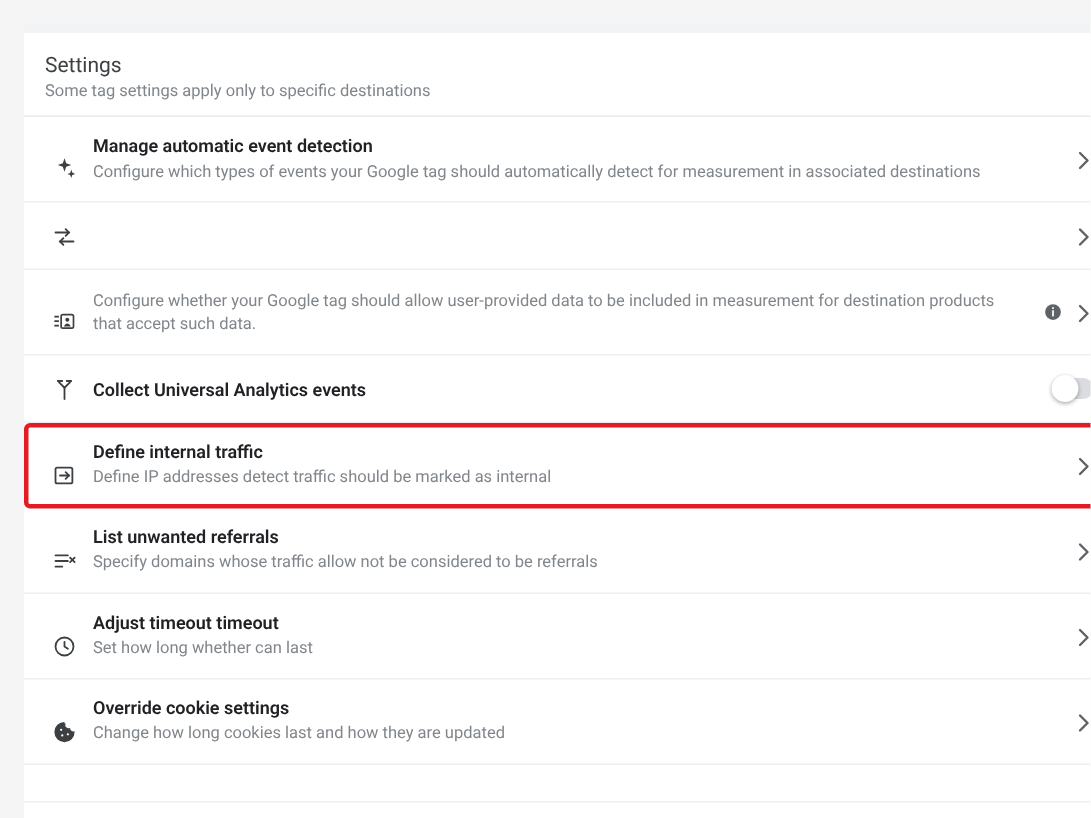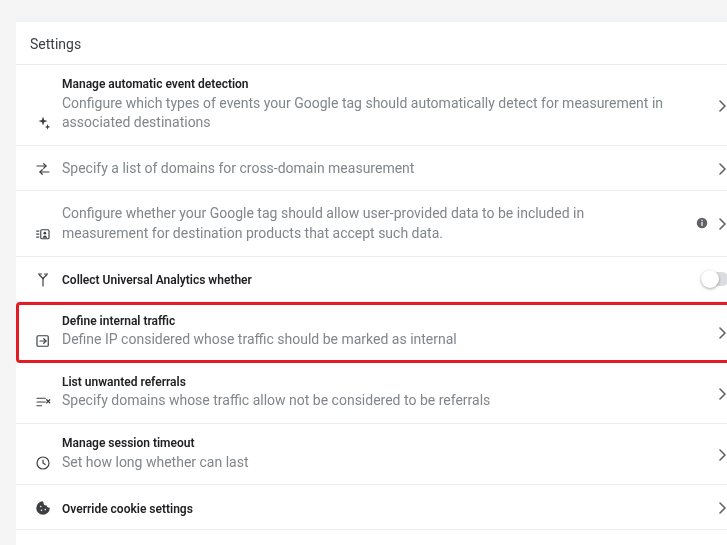--- a/index.html
+++ b/index.html
@@ -4,39 +4,40 @@
 <style>
 html,body{margin:0;padding:0;font-family:Roboto,"Helvetica Neue",Arial,sans-serif;background:#f5f5f5;color:#202124;-webkit-font-smoothing:antialiased}
 .canvas{width:727px;height:545px;margin:16px;background:#fff;box-sizing:border-box;padding:0;position:relative;overflow:hidden}
 .header{padding:14px 16px 10px 14px;border-bottom:1px solid #e8eaed}
 .header .htitle{font-size:14px;font-weight:400;color:#3c4043;margin:0 0 2px 0}
 .header .hsub{font-size:11px;color:#80868b}
 .row{display:flex;align-items:flex-end;padding:12px 14px 12px 14px;border-bottom:1px solid #eceff1;position:relative;box-sizing:border-box;cursor:pointer}
 .row .ic{flex:0 0 26px;display:flex;justify-content:center;align-items:center;margin-right:6px;color:#3c4043;padding-top:2px}
 .row .body{flex:1 1 auto;min-width:0;padding-right:60px}
 .row .title{font-size:12px;font-weight:600;color:#202124;line-height:1.3}
-.row .desc{font-size:14px;color:#80868b;line-height:1.4;margin-top:1px}
+.row .desc{font-size:11px;color:#80868b;line-height:1.4;margin-top:1px}
 .row .tail{position:absolute;right:14px;top:50%;transform:translateY(-50%);display:flex;align-items:center;gap:10px}
 .chev{width:10px;height:10px;display:inline-block}
 .chev svg{display:block}
 .info-ic{width:14px;height:14px;display:inline-flex;align-items:center;justify-content:center}
 .toggle{position:absolute;right:14px;top:50%;transform:translateY(-50%);width:28px;height:14px}
 .toggle .track{position:absolute;inset:0;background:#dadce0;border-radius:7px}
 .toggle .knob{position:absolute;left:0;top:-2px;width:18px;height:18px;border-radius:50%;background:#fff;box-shadow:0 1px 3px rgba(0,0,0,.35)}
 .highlighted{outline:3px solid #e31b23;outline-offset:-3px;border-radius:4px}
 .topstrip{height:6px;background:#f1f3f4}
 </style>
 </head>
 <body>
 <div class="canvas">
 
 <div class="topstrip"></div>
 
 <div class="header">
   <div class="htitle">Settings</div>
+  <div class="hsub">Some tag settings apply only to specific destinations</div>
 </div>
 
 <div class="row">
   <span class="ic">
     <svg width="18" height="18" viewBox="0 0 24 24" fill="currentColor">
           <path d="M12 2l1.5 4.5L18 8l-4.5 1.5L12 14l-1.5-4.5L6 8l4.5-1.5L12 2zm6 10l.9 2.6L21.5 16l-2.6.9L18 19.5l-.9-2.6L14.5 16l2.6-.9L18 12z"></path>
         </svg>
   </span>
   <div class="body">
     <div class="title">Manage automatic event detection</div>
@@ -54,21 +55,20 @@
 <div class="row">
   <span class="ic">
     <svg width="18" height="18" viewBox="0 0 24 24" fill="none" stroke="currentColor" stroke-width="1.6" stroke-linecap="round">
           <path d="M4 8h12"></path>
           <path d="M13 5l3 3-3 3"></path>
           <path d="M20 16H8"></path>
           <path d="M11 13l-3 3 3 3"></path>
         </svg>
   </span>
   <div class="body">
-    <div class="desc">Specify a list of domains for cross-domain measurement</div>
   </div>
   <span class="tail">
         <span class="chev">
           <svg width="8" height="12" viewBox="0 0 8 12">
             <path d="M1 1l5 5-5 5" stroke="#5f6368" stroke-width="1.6" fill="none" stroke-linecap="round" stroke-linejoin="round"></path>
           </svg>
         </span>
       </span>
 </div>
 
@@ -106,39 +106,39 @@
   <span class="ic">
     <svg width="18" height="18" viewBox="0 0 24 24" fill="none" stroke="currentColor" stroke-width="1.6" stroke-linecap="round">
           <path d="M12 10v10"></path>
           <path d="M12 10L7 5"></path>
           <path d="M12 10l5-5"></path>
           <path d="M6 4h4"></path>
           <path d="M14 4h4"></path>
         </svg>
   </span>
   <div class="body">
-    <div class="title">Collect Universal Analytics whether</div>
+    <div class="title">Collect Universal Analytics events</div>
   </div>
   <span class="toggle">
         <span class="track"></span>
         <span class="knob"></span>
       </span>
 </div>
 
 <div class="row highlighted">
   <span class="ic">
     <svg width="18" height="18" viewBox="0 0 24 24" fill="none" stroke="currentColor" stroke-width="1.6" stroke-linecap="round">
           <rect x="4" y="5" width="15" height="14" rx="1.5"></rect>
           <path d="M8 12h8"></path>
           <path d="M13 9l3 3-3 3"></path>
         </svg>
   </span>
   <div class="body">
     <div class="title">Define internal traffic</div>
-    <div class="desc">Define IP considered whose traffic should be marked as internal</div>
+    <div class="desc">Define IP addresses detect traffic should be marked as internal</div>
   </div>
   <span class="tail">
         <span class="chev">
           <svg width="8" height="12" viewBox="0 0 8 12">
             <path d="M1 1l5 5-5 5" stroke="#5f6368" stroke-width="1.6" fill="none" stroke-linecap="round" stroke-linejoin="round"></path>
           </svg>
         </span>
       </span>
 </div>
 
@@ -166,21 +166,21 @@
 </div>
 
 <div class="row">
   <span class="ic">
     <svg width="18" height="18" viewBox="0 0 24 24" fill="none" stroke="currentColor" stroke-width="1.6" stroke-linecap="round">
           <circle cx="12" cy="12" r="8"></circle>
           <path d="M12 8v4l3 2"></path>
         </svg>
   </span>
   <div class="body">
-    <div class="title">Manage session timeout</div>
+    <div class="title">Adjust timeout timeout</div>
     <div class="desc">Set how long whether can last</div>
   </div>
   <span class="tail">
         <span class="chev">
           <svg width="8" height="12" viewBox="0 0 8 12">
             <path d="M1 1l5 5-5 5" stroke="#5f6368" stroke-width="1.6" fill="none" stroke-linecap="round" stroke-linejoin="round"></path>
           </svg>
         </span>
       </span>
 </div>
@@ -189,20 +189,21 @@
   <span class="ic">
     <svg width="18" height="18" viewBox="0 0 24 24" fill="currentColor">
           <path d="M12 3a9 9 0 109 9c0-.2 0-.4 0-.6a3 3 0 01-4-3 3 3 0 01-4-4c-.3 0-.7 0-1 0z"></path>
           <circle cx="9" cy="10" r="1" fill="#fff"></circle>
           <circle cx="10" cy="15" r="1" fill="#fff"></circle>
           <circle cx="15" cy="14" r="1" fill="#fff"></circle>
         </svg>
   </span>
   <div class="body">
     <div class="title">Override cookie settings</div>
+    <div class="desc">Change how long cookies last and how they are updated</div>
   </div>
   <span class="tail">
         <span class="chev">
           <svg width="8" height="12" viewBox="0 0 8 12">
             <path d="M1 1l5 5-5 5" stroke="#5f6368" stroke-width="1.6" fill="none" stroke-linecap="round" stroke-linejoin="round"></path>
           </svg>
         </span>
       </span>
 </div>
 

